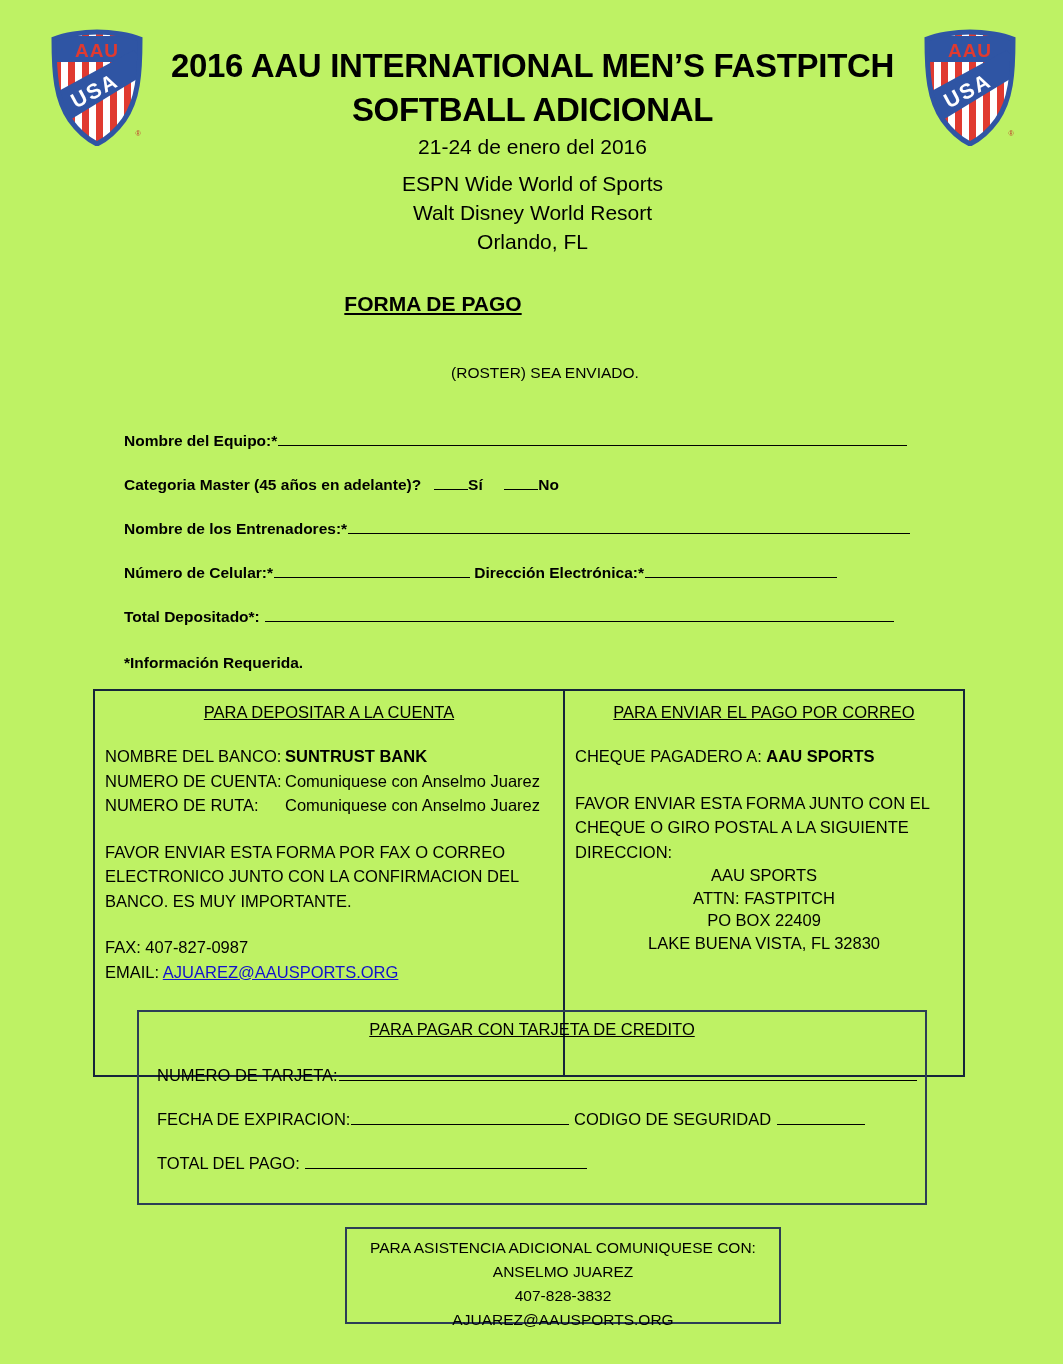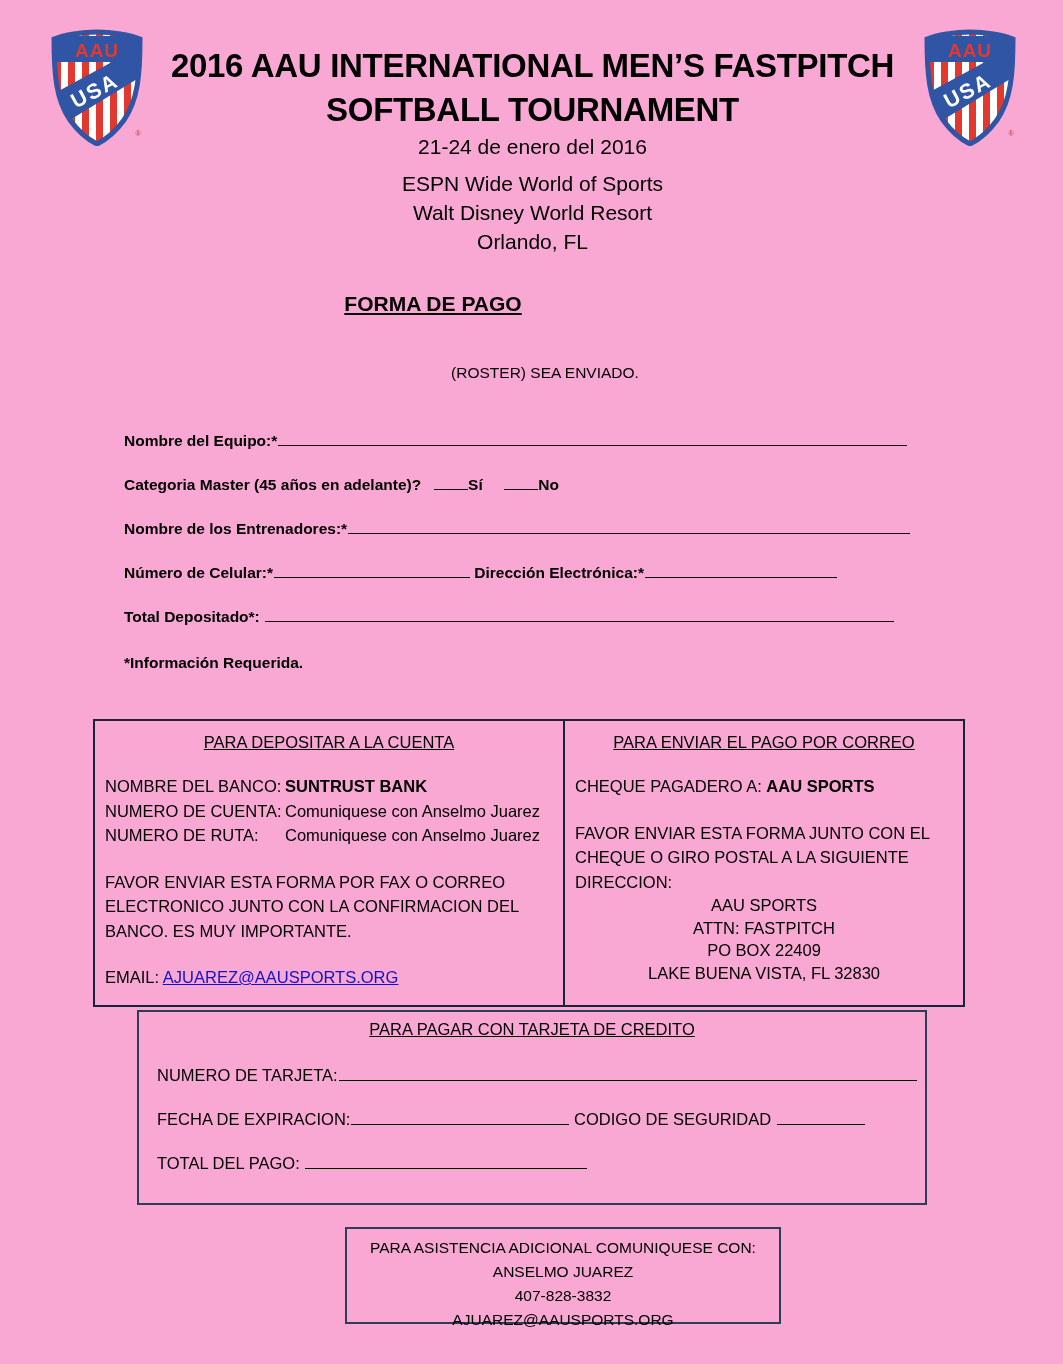--- a/index.html
+++ b/index.html
@@ -8,21 +8,21 @@
     background: #ffffff;
   }
   body {
     font-family: "Liberation Sans", sans-serif;
     color: #000000;
   }
   .page {
     position: relative;
     width: 1063px;
     height: 1364px;
-    background: #f9a8d4;
+    background: #bef264;
     overflow: hidden;
   }
 
   
   .logo {
     position: absolute;
     top: 28px;
     width: 110px;
     height: 118px;
   }
@@ -104,25 +104,24 @@
     font-size: 15.5px;
     padding-top: 4px;
   }
 
   
   .boxrow {
     position: absolute;
     left: 93px;
     top: 689px;
     width: 872px;
-    height: 288px;
+    height: 388px;
     border: 2.2px solid #16243a;
     box-sizing: border-box;
     display: flex;
-    margin-top: 30px;
   }
   .boxcol {
     box-sizing: border-box;
     padding: 12px 10px 8px 10px;
   }
   .boxcol.left {
     width: 470px;
     border-right: 2.2px solid #16243a;
   }
   .boxcol.right {
@@ -252,21 +251,21 @@
       <path d="M55 4 C40 4 22 7 12 11 C12 46 14 72 28 92 C38 106 47 112 55 116
                C63 112 72 106 82 92 C96 72 98 46 98 11 C88 7 70 4 55 4 Z" fill="none" stroke="#2f55a4" stroke-width="5"></path>
       <text x="55" y="29" font-family="Liberation Sans, sans-serif" font-size="19" font-weight="bold" fill="#e03a30" text-anchor="middle" letter-spacing="1">AAU</text>
       <text x="56" y="69" font-family="Liberation Sans, sans-serif" font-size="21" font-weight="bold" fill="#ffffff" text-anchor="middle" letter-spacing="2" transform="rotate(-28 56 69)">USA</text>
       <text x="96" y="108" font-family="Liberation Sans, sans-serif" font-size="7" fill="#c0392b" text-anchor="middle">®</text>
     </svg>
   </div>
 
   <div class="header">
     <div class="title-line">2016 AAU INTERNATIONAL MEN’S FASTPITCH</div>
-    <div class="title-line">SOFTBALL TOURNAMENT</div>
+    <div class="title-line">SOFTBALL ADICIONAL</div>
     <div class="subtitle">21-24 de enero del 2016</div>
     <div class="subtitle" style="margin-top:8px">ESPN Wide World of Sports</div>
     <div class="subtitle" style="margin-top:0">Walt Disney World Resort</div>
     <div class="subtitle" style="margin-top:0">Orlando, FL</div>
   </div>
 
   <div class="forma-heading">
     <span>FORMA DE PAGO</span>
   </div>
 
@@ -320,20 +319,21 @@
           <span class="k" style="width:180px">NUMERO DE RUTA:</span><span class="v">Comuniquese con Anselmo Juarez</span>
         </div>
 
         <div class="lblock">
           <div>FAVOR ENVIAR ESTA FORMA POR FAX O CORREO</div>
           <div>ELECTRONICO JUNTO CON LA CONFIRMACION DEL</div>
           <div>BANCO. ES MUY IMPORTANTE.</div>
         </div>
 
         <div class="lblock">
+          <div>FAX: 407-827-0987</div>
           <div>
             <span>EMAIL:</span>
             <a class="email" href="#">AJUAREZ@AAUSPORTS.ORG</a>
           </div>
         </div>
       </div>
     </div>
 
     <div class="boxcol right">
       <div class="box-title">

